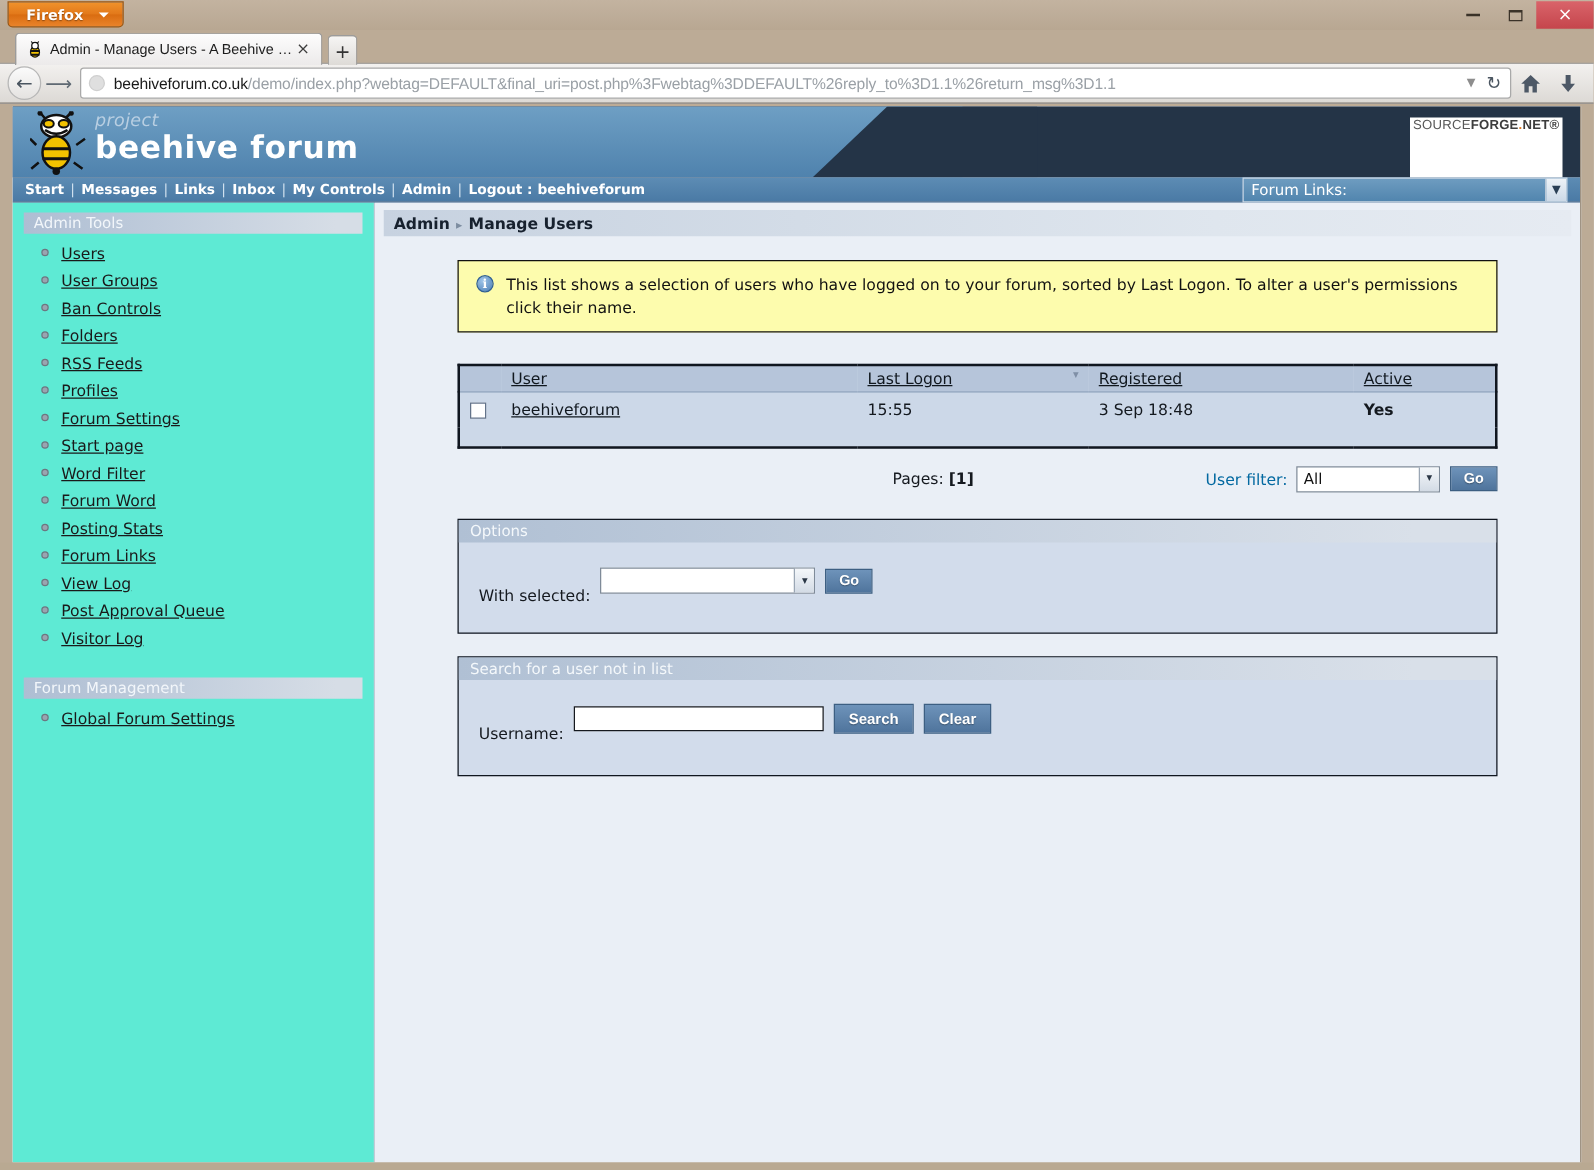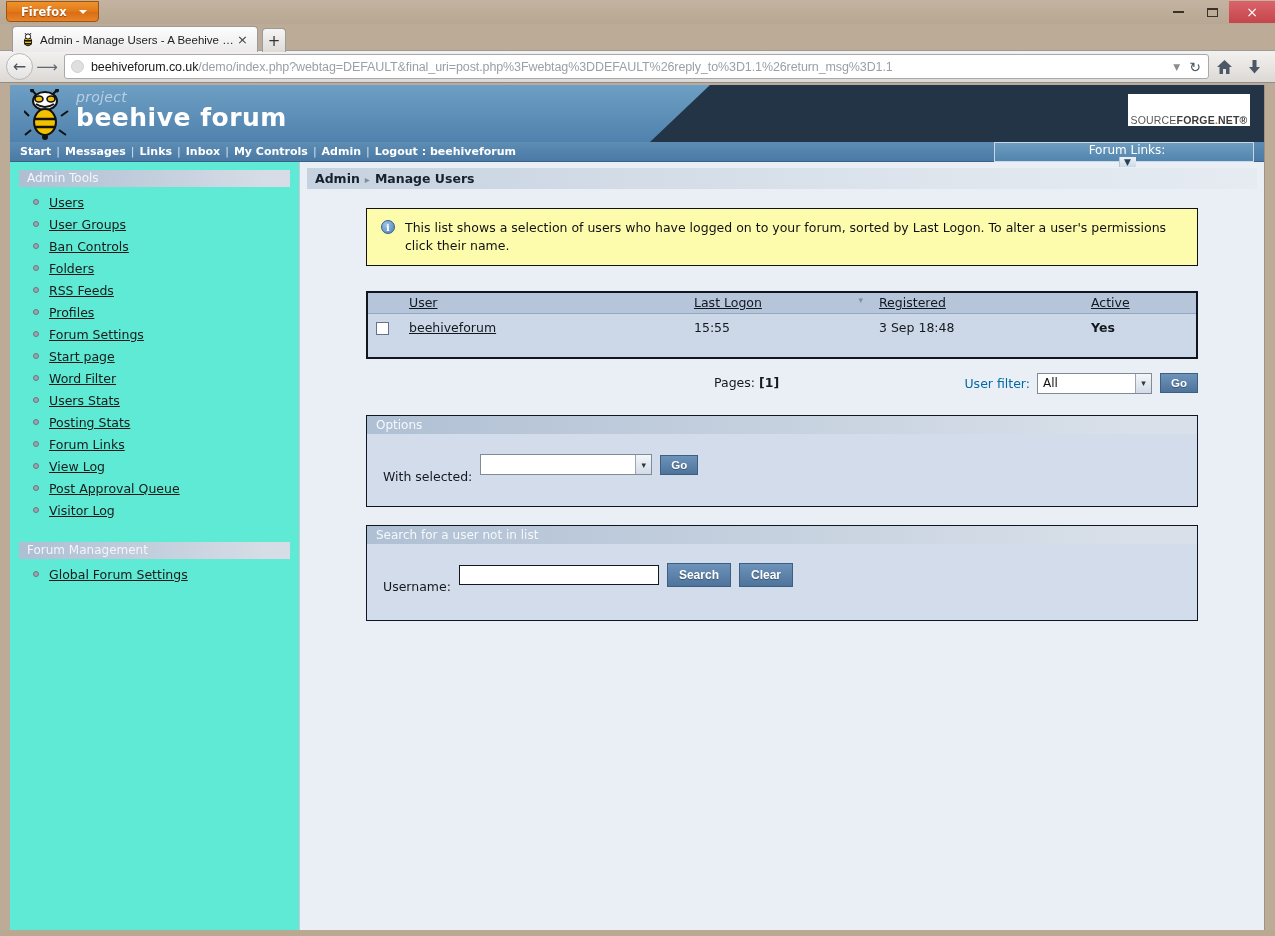--- a/index.html
+++ b/index.html
@@ -85,41 +85,41 @@
   .fheader .diag {
     position:absolute; left:640px; top:0; width:180px; height:57px;
     background:#243447;
     clip-path:polygon(60px 0,180px 0,180px 57px,0 57px);
   }
   .logo-bee { position:absolute; left:14px; top:4px; width:48px; height:52px; z-index:3; }
   .logo-text { position:absolute; left:66px; top:5px; z-index:3; line-height:1; }
   .logo-text .l1 { font-family:"DejaVu Sans",sans-serif; font-size:14px; color:#b9cfe2; font-style:italic; letter-spacing:.3px; }
   .logo-text .l2 { font-family:"DejaVu Sans",sans-serif; font-size:25px; color:#ffffff; font-weight:bold; letter-spacing:.5px; margin-top:1px;}
   .sflogo {
-    position:absolute; right:14px; top:9px; width:122px; height:32px; background:#fff;
-    display:flex; align-items:flex-end; justify-content:center; z-index:3;
+    position:absolute; right:14px; top:9px; width:122px; height:48px; background:#fff;
+    display:flex; align-items:flex-start; justify-content:center; z-index:3;
     font-size:10.5px; letter-spacing:.2px; color:#575757; font-family:"Liberation Sans",sans-serif;
   }
   .sflogo b { color:#3d3d3d; }
   .sflogo .dot { color:#e07b22; font-weight:bold; }
 
   
   .fnav {
     position:relative; height:20px; background:linear-gradient(to bottom,#5d8cb4,#4a7aa5);
     border-bottom:1px solid #3b6187;
     display:flex; align-items:center; padding-left:10px;
   }
   .fnav a { color:#fff; font-size:11px; font-weight:bold; text-decoration:none; font-family:"DejaVu Sans",sans-serif;}
   .fnav .sep { color:#cfe0ee; margin:0 5px; font-size:11px; }
   .forumlinks {
     position:absolute; right:10px; top:0px; width:260px; height:20px;
     background:linear-gradient(to bottom,#6e9cc0,#5185ae);
     border:1px solid #c9d8e6;
     display:flex; align-items:center; justify-content:space-between;
-    color:#fff; font-size:12px; padding:0 0 0 6px;flex-direction:column;
+    color:#fff; font-size:12px; padding:0 0 0 6px;
   }
   .forumlinks .arrowbox { width:17px;height:18px; display:flex;align-items:center;justify-content:center;
      background:linear-gradient(to bottom,#edf2f7,#ccd9e7); color:#2a3f55; font-size:9px; border-left:1px solid #b7c7d7;}
 
   
   .pagebody { display:flex; height:768px; }
   .sidebar { width:290px; background:#5eead4; border-right:1px solid #c2cbd6; padding:0; }
   .sb-panel { margin:8px 9px 0 9px; }
   .sb-head {
     height:17px; line-height:17px; padding-left:8px;
@@ -361,21 +361,21 @@
             <li>
                 <span class="sb-bullet"></span>
                 <a href="#">Start page</a>
               </li>
             <li>
                 <span class="sb-bullet"></span>
                 <a href="#">Word Filter</a>
               </li>
             <li>
                 <span class="sb-bullet"></span>
-                <a href="#">Users Stats</a>
+                <a href="#">Forum Word</a>
               </li>
             <li>
                 <span class="sb-bullet"></span>
                 <a href="#">Posting Stats</a>
               </li>
             <li>
                 <span class="sb-bullet"></span>
                 <a href="#">Forum Links</a>
               </li>
             <li>

